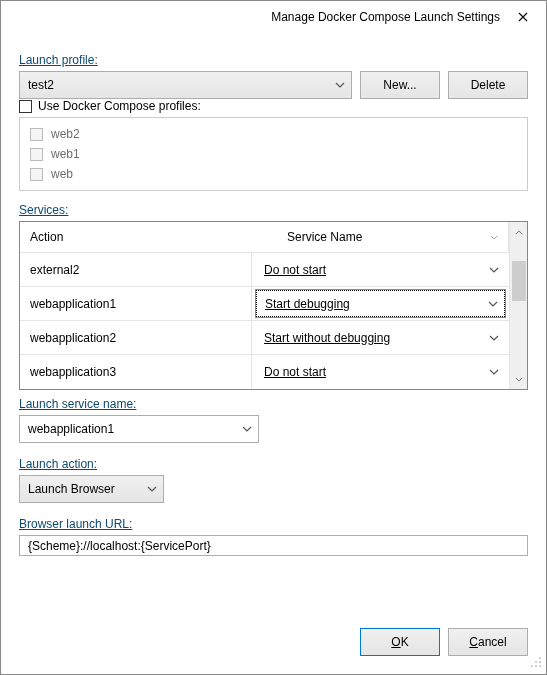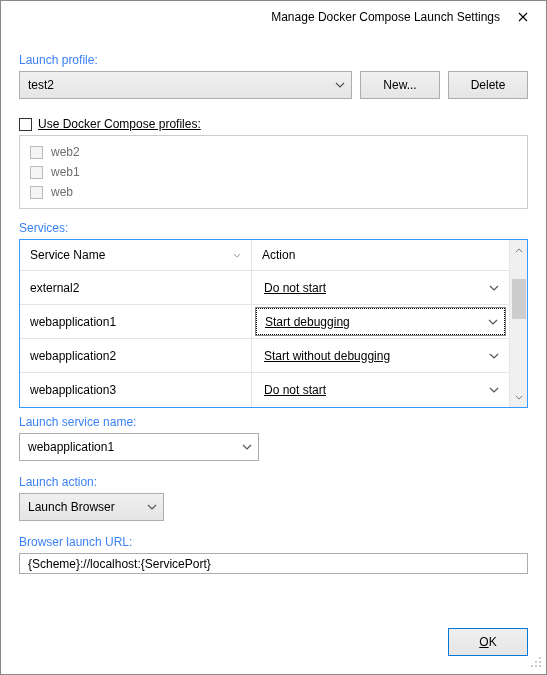--- a/index.html
+++ b/index.html
@@ -1,28 +1,28 @@
 <!DOCTYPE html>
 <html><head>
 <meta charset="utf-8">
 <style>
   * { box-sizing: border-box; font-family: 'Segoe UI', Tahoma, sans-serif; font-size: 12px; }
   body { margin: 0; padding: 0; background: #fff; }
   .window { width: 547px; height: 675px; border: 1px solid #888; background: #fff; display: flex; flex-direction: column; }
   .titlebar { display: flex; align-items: center; justify-content: flex-end; height: 32px; padding: 0 0 0 10px; }
   .close-btn { width: 46px; height: 32px; display: flex; align-items: center; justify-content: center; cursor: default; }
   .content { padding: 12px 18px 18px 18px; flex: 1; display: flex; flex-direction: column; }
-  .label { margin-top: 8px; margin-bottom: 4px; color: #3b82f6; }
+  .label { margin-top: 8px; margin-bottom: 4px; color: #0c4a6e; text-decoration: underline; }
   .row { display: flex; gap: 8px; align-items: stretch; }
   .dropdown { position: relative; height: 28px; border: 1px solid #adadad; background: linear-gradient(#f0f0f0,#e5e5e5); display: flex; align-items: center; padding: 0 8px; cursor: default; }
   .dropdown.light { background: #fff; }
   .dropdown .chev { position: absolute; right: 6px; top: 50%; transform: translateY(-50%); pointer-events: none; }
   .btn { height: 28px; min-width: 80px; border: 1px solid #adadad; background: linear-gradient(#f0f0f0,#e5e5e5); display: flex; align-items: center; justify-content: center; padding: 0 12px; cursor: default; }
   .btn.default { border-color: #0078d7; }
-  .checkbox-row { display: flex; align-items: center; gap: 6px; margin-top: 18px; margin-bottom: 4px; text-decoration: underline; }
+  .checkbox-row { display: flex; align-items: center; gap: 6px; margin-top: 0; margin-bottom: 4px; }
   .checkbox { width: 13px; height: 13px; border: 1px solid #333; background: #fff; }
   .checkbox.disabled { border-color: #bbb; background: #f5f5f5; }
   .profiles-box { border: 1px solid #ccc; background: #fff; padding: 6px 10px; text-align: center; }
   .profiles-box .item { display: flex; align-items: center; gap: 8px; padding: 3px 0; color: #6d6d6d; }
   .services-wrap { border: 1px solid #3399ff; background: #fff; display: flex; }
   .services-table { flex: 1; display: flex; flex-direction: column; }
   .thead { display: flex; background: #fff; border-bottom: 1px solid #e5e5e5; }
   .th { padding: 8px 10px; display: flex; align-items: center; justify-content: space-between; color: #000; }
   .th.c1 { width: 232px; border-right: 1px solid #e5e5e5; }
   .th.c2 { flex: 1; }
@@ -88,28 +88,28 @@
         <div class="item">
           <div class="checkbox disabled"></div>
           <span>web</span>
         </div>
       </div>
 
     <div class="label" style="margin-top:12px">Services:</div>
     <div class="services-wrap">
       <div class="services-table">
         <div class="thead">
+          <div class="th c2">
+            <span>Action</span>
+          </div>
           <div class="th c1">
             <span>Service Name</span>
             <svg width="8" height="5" viewBox="0 0 10 6">
                 <path d="M1 1 L5 5 L9 1" stroke="#888" stroke-width="1" fill="none"></path>
               </svg>
-          </div>
-          <div class="th c2">
-            <span>Action</span>
           </div>
         </div>
         <div class="tbody" id="services-body">
             <div class="tr">
               <div class="td1">external2</div>
               <div class="td2">
                 <div class="cell-dd">
                   <span>Do not start</span>
                   <span class="chev">
                     <svg width="10" height="6" viewBox="0 0 10 6">
@@ -194,20 +194,23 @@
           </svg>
       </span>
     </div>
 
     <div class="label" style="margin-top:14px">Browser launch URL:</div>
     <input class="text-input" type="text" value="{Scheme}://localhost:{ServicePort}" style="">
 
     <div class="footer">
       <div class="btn default">
           <span><span class="u">O</span>K</span>
+        </div>
+      <div class="btn">
+          <span><span class="u">C</span>ancel</span>
         </div>
     </div>
   </div>
 
   <div class="grip">
     <svg width="12" height="12" viewBox="0 0 12 12">
       <circle cx="10" cy="2" r="1" fill="#bbb"></circle>
         <circle cx="6" cy="6" r="1" fill="#bbb"></circle>
         <circle cx="10" cy="6" r="1" fill="#bbb"></circle>
       <circle cx="2" cy="10" r="1" fill="#bbb"></circle>

